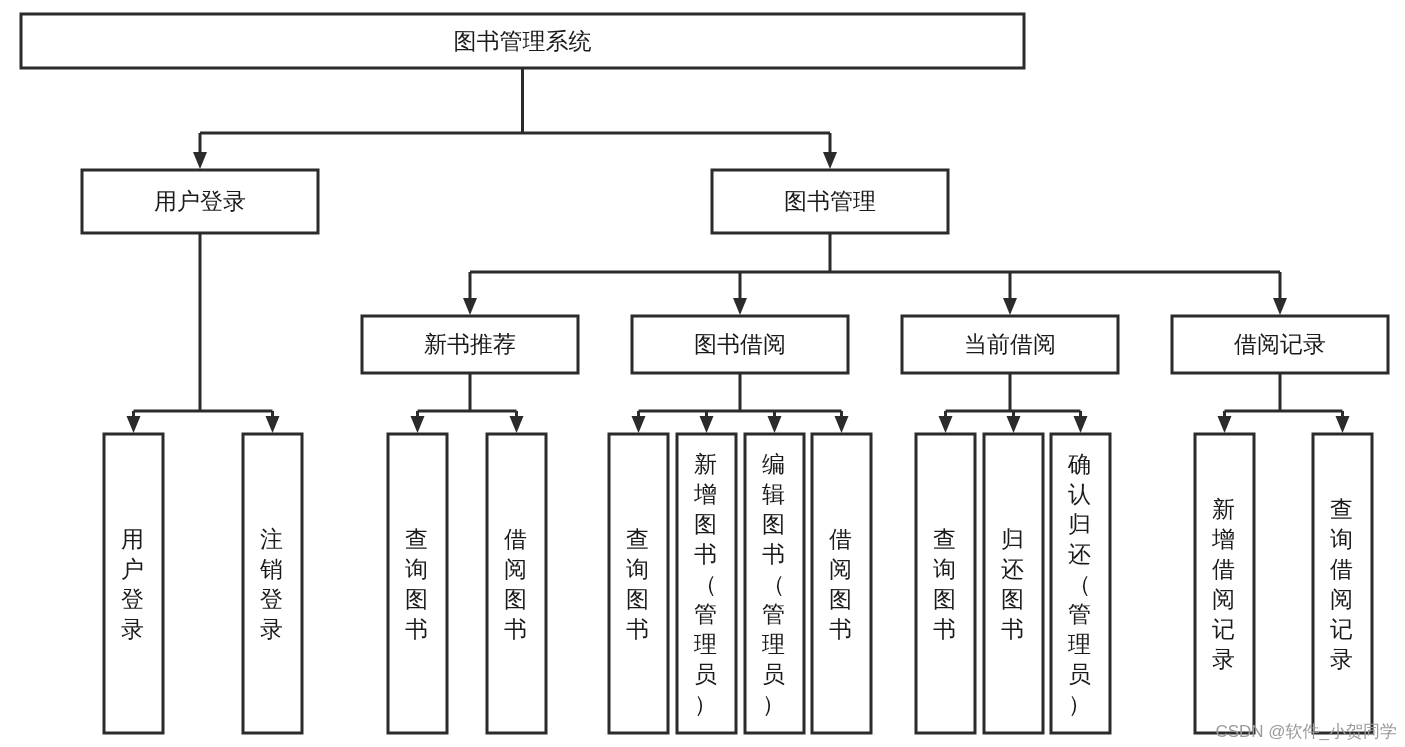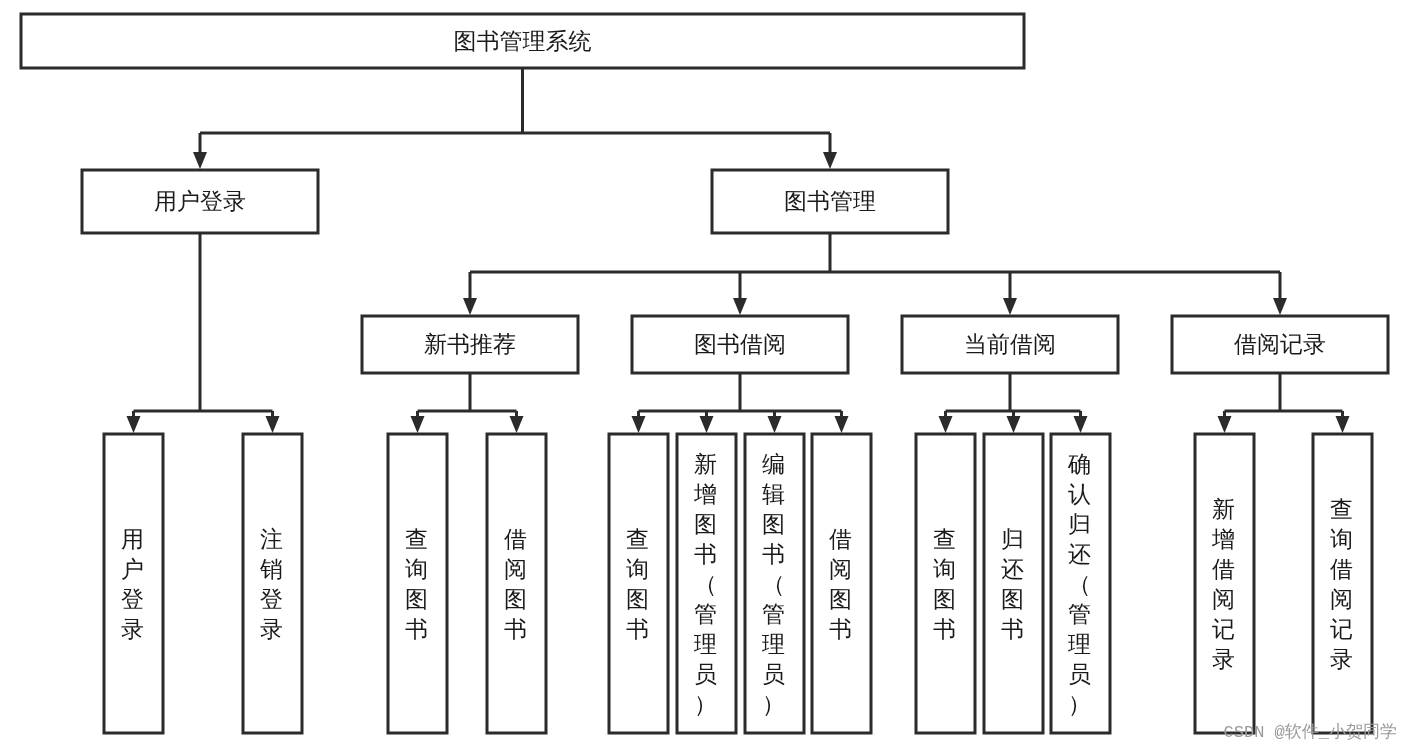--- a/index.html
+++ b/index.html
@@ -5,21 +5,21 @@
   html,body{margin:0;padding:0;background:#ffffff;}
   body{width:1405px;height:747px;font-family:"Liberation Sans","DejaVu Sans",sans-serif;}
   #stage{position:relative;width:1405px;height:747px;overflow:hidden;background:#fff;}
   svg#diagram{position:absolute;left:0;top:0;width:1405px;height:747px;}
   .node-rect{fill:#ffffff;stroke:#2b2b2b;stroke-width:3;}
   .node-rect.leaf{stroke-width:3;}
   .edge{stroke:#2b2b2b;stroke-width:3;fill:none;stroke-linecap:butt;}
   .arrow-head{fill:#2b2b2b;stroke:none;}
   .node-label{font-family:"DejaVu Sans","Liberation Sans",sans-serif;fill:#1a1a1a;font-size:23px;text-anchor:middle;dominant-baseline:middle;}
   .leaf-label{font-family:"DejaVu Sans","Liberation Sans",sans-serif;fill:#1a1a1a;font-size:23px;letter-spacing:2px;}
-  .watermark{position:absolute;right:8px;bottom:4px;font-family:Liberation Mono, monospace;
+  .watermark{position:absolute;right:8px;bottom:4px;font-family:Liberation Sans, sans-serif;
     font-size:17px;color:#9a9a9a;white-space:nowrap;user-select:none;}
 </style>
 </head>
 <body>
 
 <div id="stage">
   <svg id="diagram" viewBox="0 0 1405 747">
     <g id="edges">
         <line x1="522.5" y1="68" x2="522.5" y2="133" class="edge"></line>
         <line x1="200" y1="133" x2="830" y2="133" class="edge"></line>

